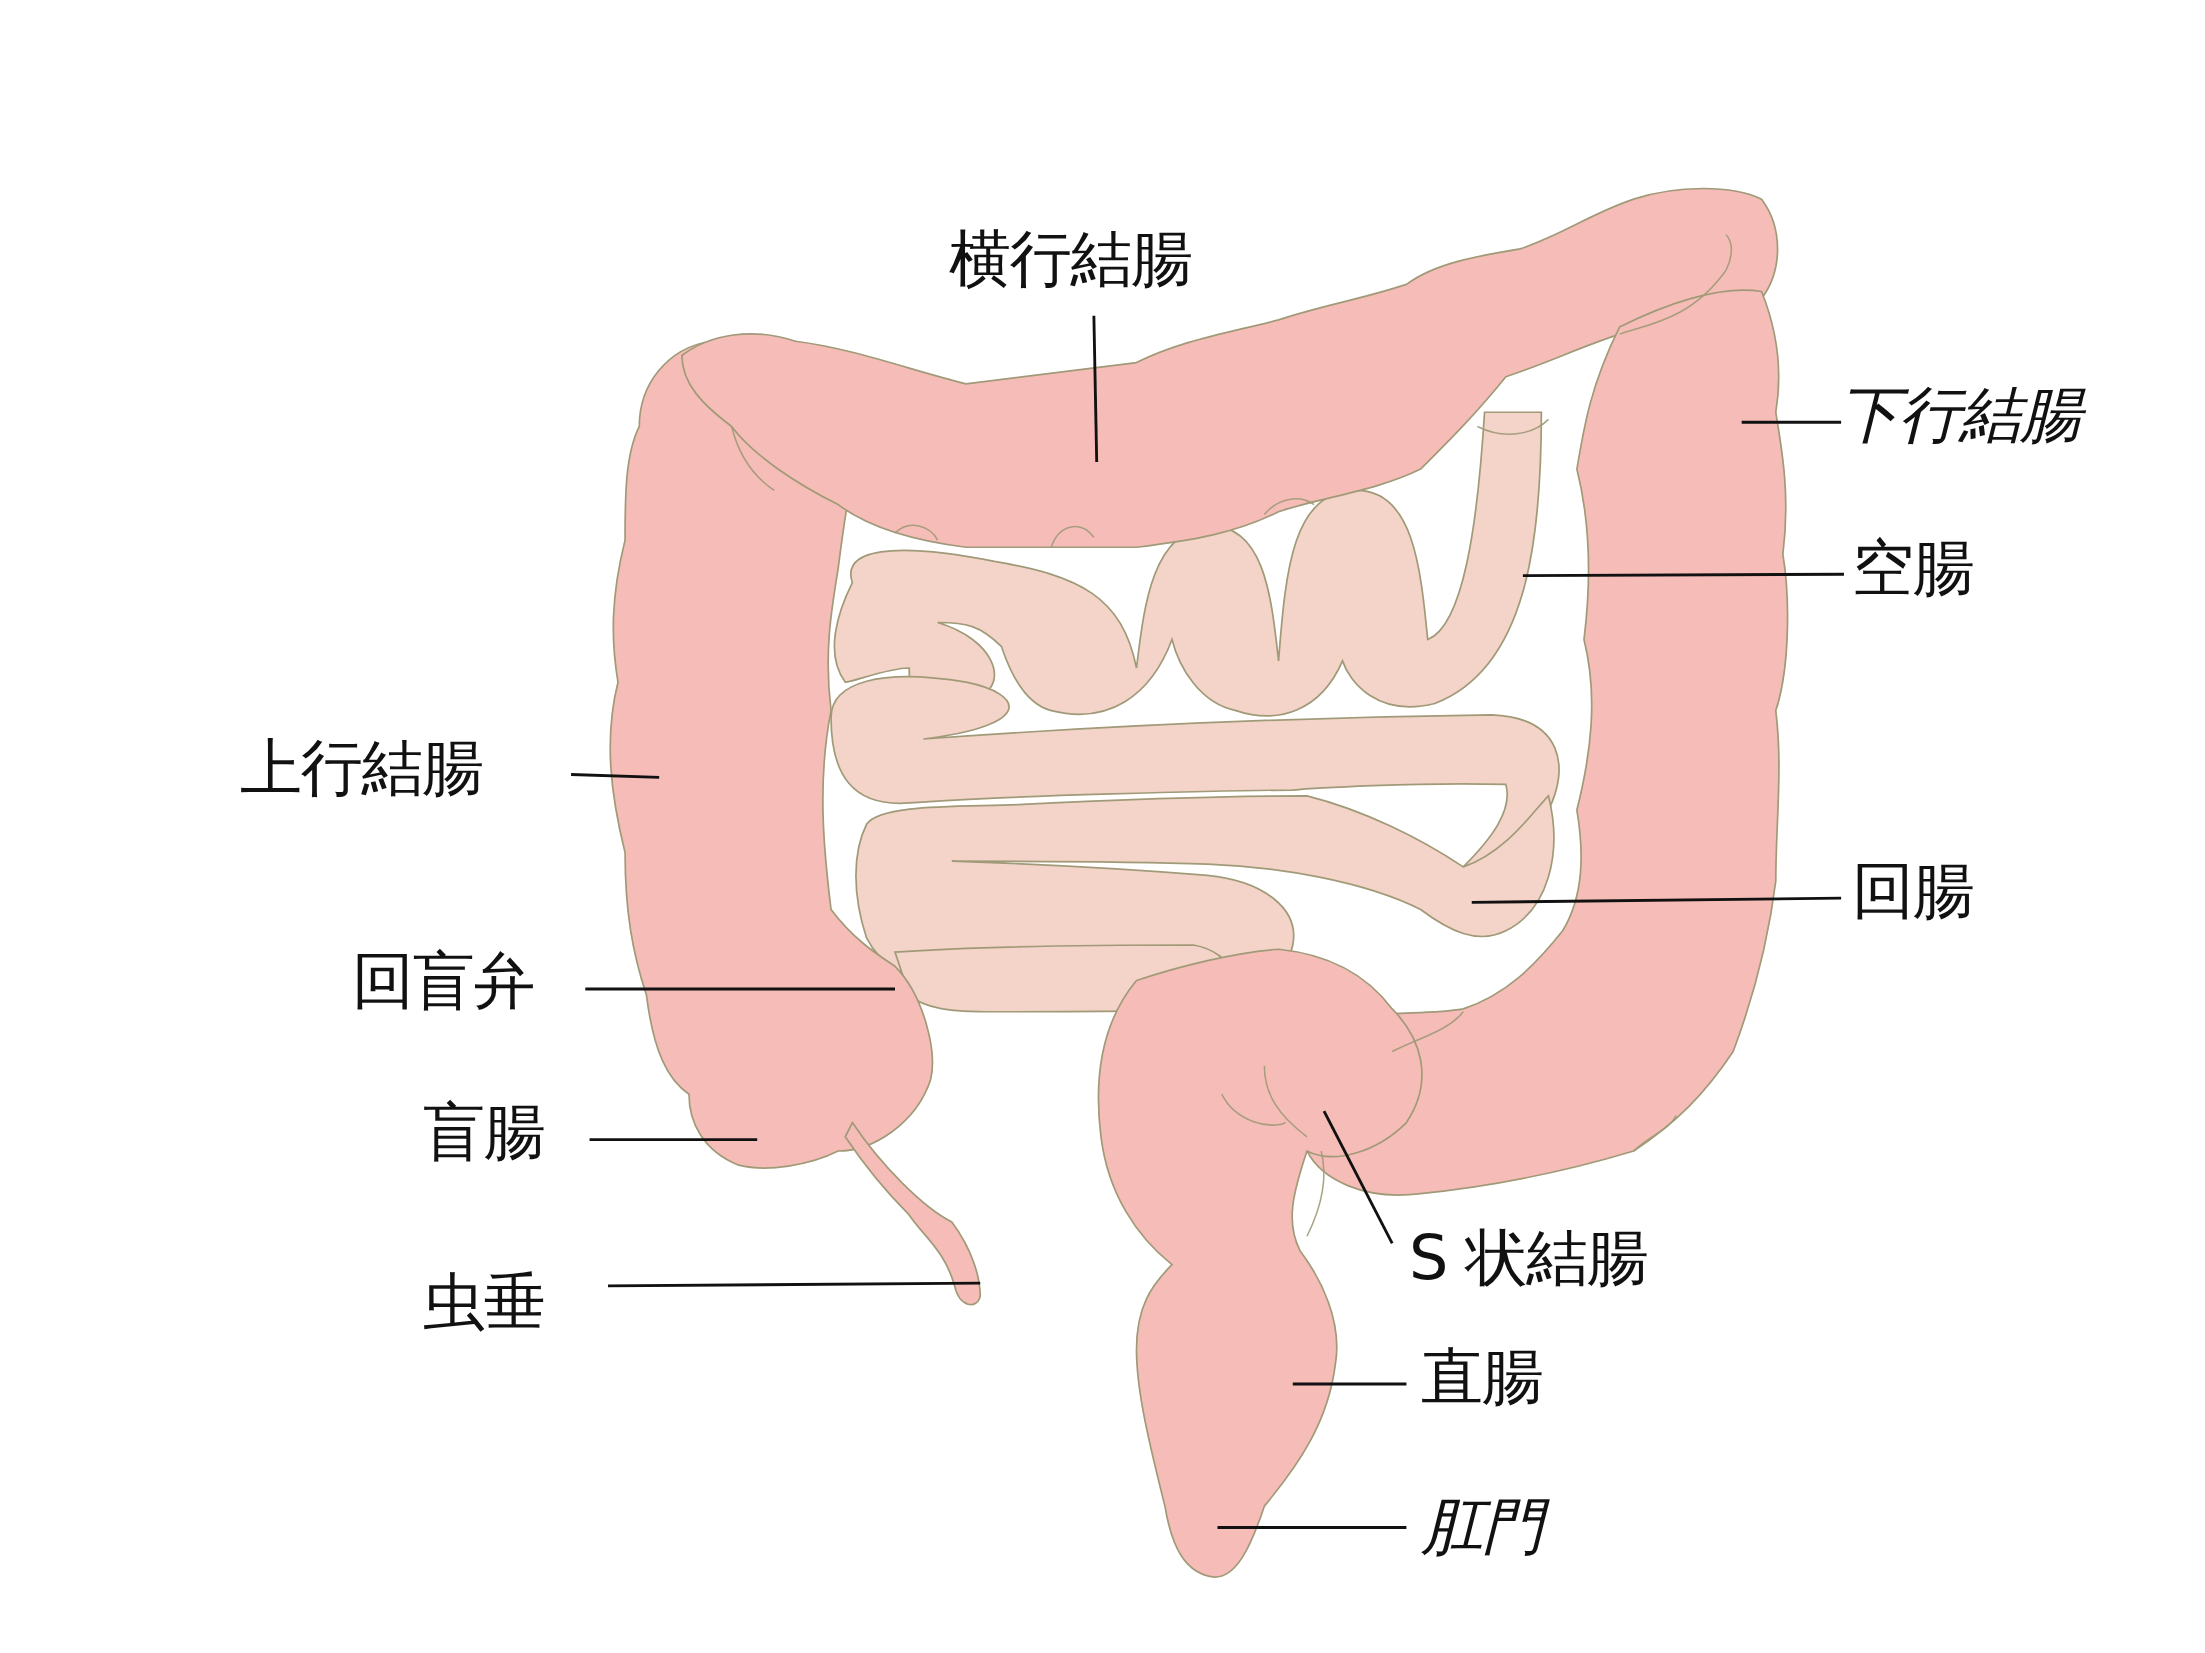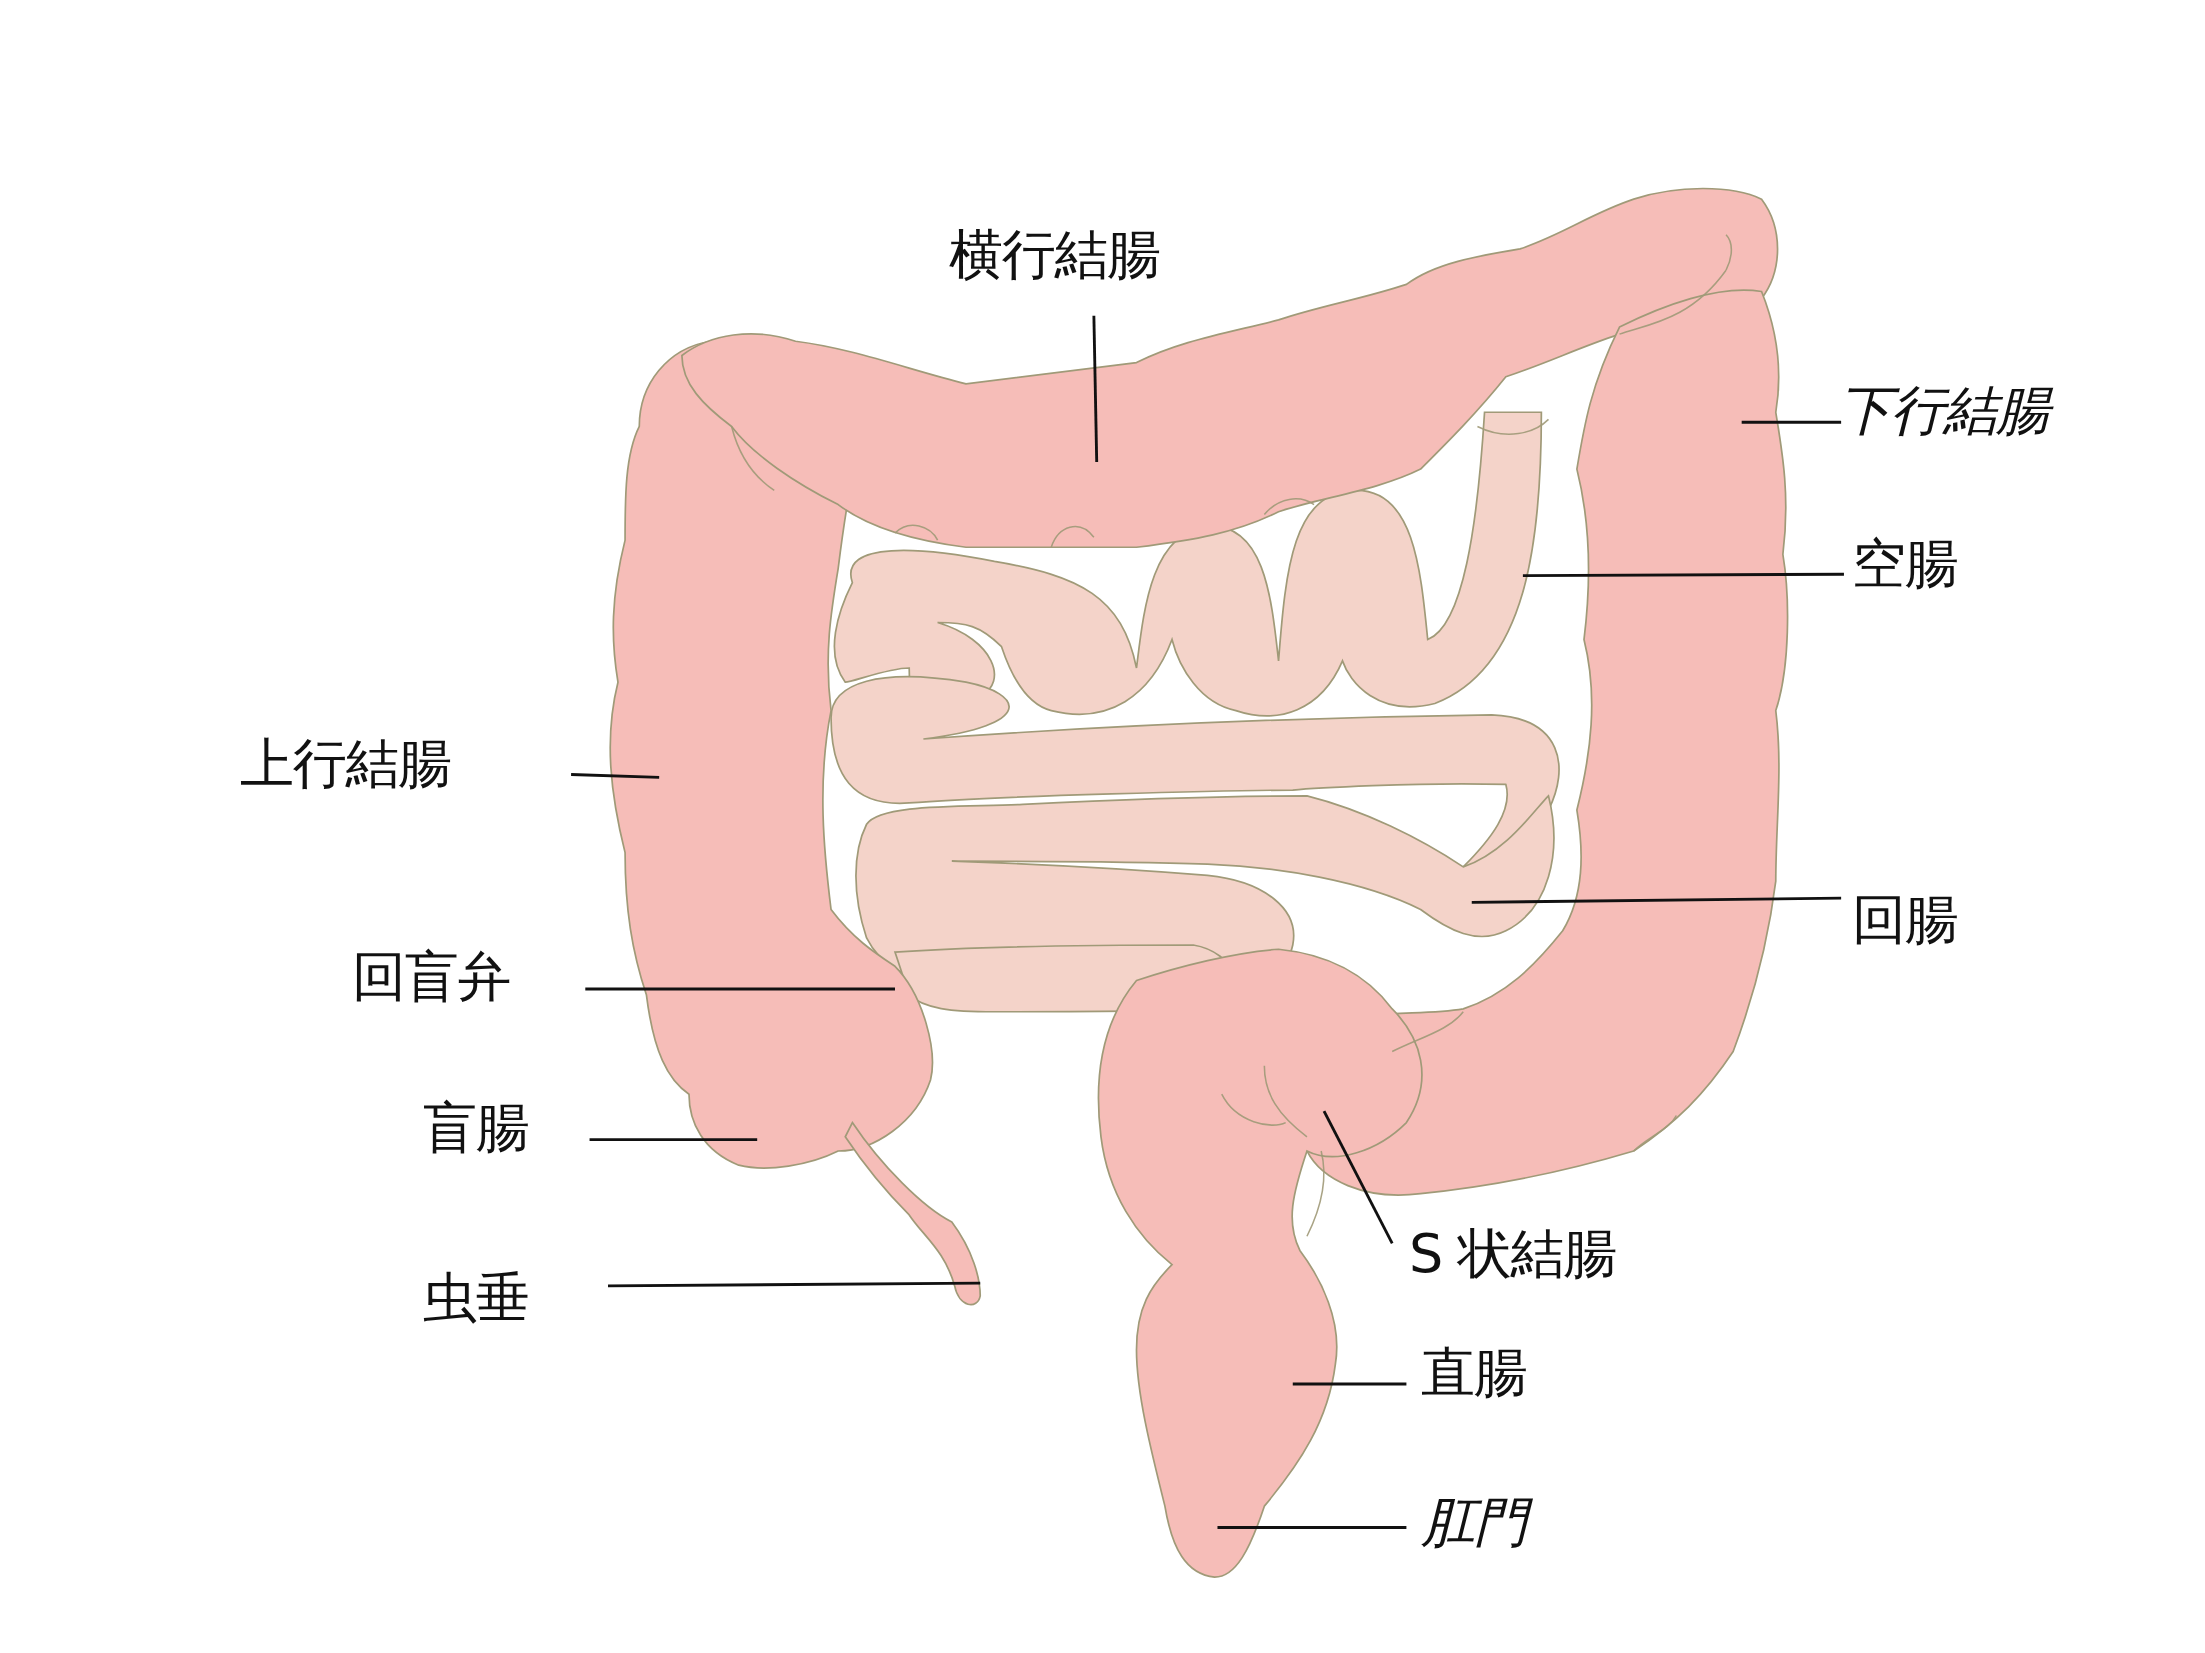--- a/index.html
+++ b/index.html
@@ -1,18 +1,18 @@
 <!DOCTYPE html>
 <html style="font-size:10.6px"><head>
 <meta charset="utf-8">
 <style>
   html,body{margin:0;padding:0;background:#ffffff;}
   body{width:2205px;height:1654px;position:relative;overflow:hidden;font-family:"DejaVu Sans","Liberation Sans",sans-serif;}
   svg{position:absolute;left:0;top:0;}
-  .label{position:absolute;font-size:54px;color:#111;line-height:1;white-space:nowrap;letter-spacing:-1.3px;}
+  .label{position:absolute;font-size:62px;color:#111;line-height:1;white-space:nowrap;letter-spacing:-1.3px;}
 </style>
 </head>
 <body>
 
 <svg width="2205" height="1654" viewBox="0 0 3334 2500" xmlns="http://www.w3.org/2000/svg">
   <g transform="scale(2.148)">
 
     <g fill="#f4d3c9" stroke="#a09a78" stroke-width="1.2">
       <path d="M600,410 C590,380 650,385 700,395 C760,405 790,420 800,470 C805,430 810,375 850,370 C890,368 895,420 900,465 C905,400 910,345 955,345 C995,345 1000,400 1005,450 C1030,440 1040,370 1045,290 L1085,290 C1085,380 1075,470 1010,495 C970,505 950,480 945,465 C930,500 900,510 870,500 C845,495 830,470 825,450 C810,490 780,510 740,500 C720,495 710,470 705,455 C690,440 680,438 660,438 C700,450 710,480 690,490 C650,500 640,500 640,470 C625,470 600,480 595,480 C580,460 590,430 600,410 Z"></path>
       <path d="M585,505 C585,480 620,470 680,480 C720,488 730,510 650,520 C760,512 900,505 1050,503 C1100,505 1105,540 1090,570 C1070,600 1050,610 1030,610 C1050,590 1065,570 1060,552 C1000,550 920,555 910,556 C870,556 700,560 640,565 C600,568 585,545 585,505 Z"></path>
@@ -61,20 +61,20 @@
       <line x1="910" y1="974" x2="990" y2="974"></line>
       <line x1="857" y1="1075" x2="990" y2="1075"></line>
     </g>
   </g>
 </svg>
 
 <div class="label" style="left:949px;top:228px;">横行結腸</div>
 <div class="label" style="left:1838px;top:384px;font-style:italic;">下行結腸</div>
 <div class="label" style="left:1852px;top:537px;">空腸</div>
 <div class="label" style="left:240px;top:737px;">上行結腸</div>
-<div class="label" style="left:1852px;top:893px;">回腸</div>
+<div class="label" style="left:1852px;top:860px;">回腸</div>
 <div class="label" style="left:352px;top:950px;">回盲弁</div>
 <div class="label" style="left:423px;top:1101px;">盲腸</div>
 <div class="label" style="left:423px;top:1247px;margin-top:24px;">虫垂</div>
 <div class="label" style="left:1409px;top:1227px;">S 状結腸</div>
 <div class="label" style="left:1421px;top:1346px;">直腸</div>
 <div class="label" style="left:1421px;top:1496px;font-style:italic;">肛門</div>
 
 
 </body></html>

